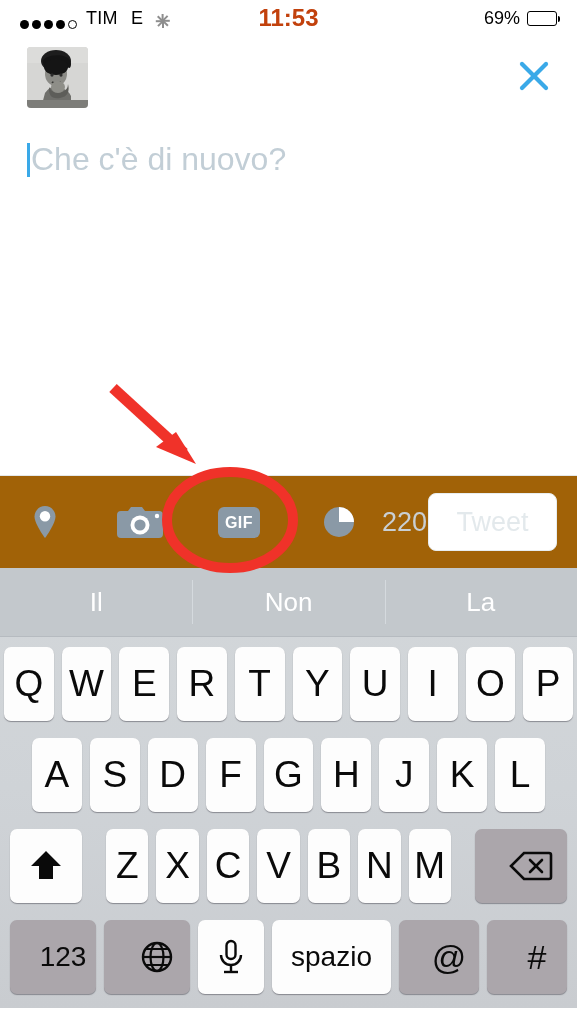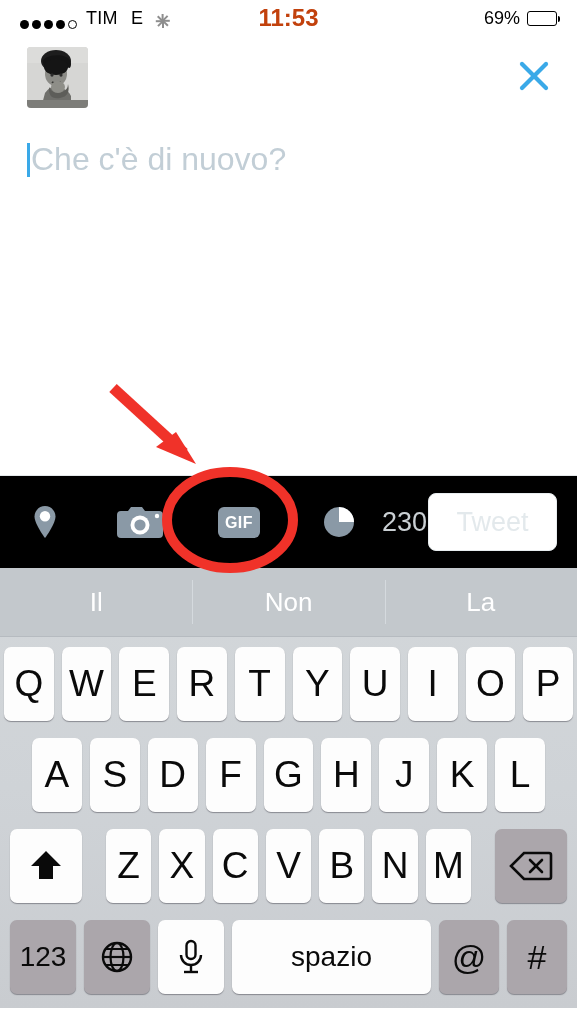--- a/index.html
+++ b/index.html
@@ -175,21 +175,21 @@
     width: 577px;
     height: 1024px;
     pointer-events: none;
     z-index: 40;
   }
 
   
   .toolbar {
     height: 93px;
     border-top: 1px solid #e4e8ea;
-    background: #000000;
+    background: #a16207;
     display: flex;
     align-items: center;
     box-sizing: border-box;
     padding: 0 20px 0 24px;
     position: relative;
     z-index: 10;
   }
   .tb-icon {
     display: flex;
     align-items: center;
@@ -284,20 +284,21 @@
     display: flex;
     align-items: center;
     justify-content: center;
     font-size: 37px;
     color: #0a0a0a;
     box-shadow: 0 1px 1px rgba(80,80,90,0.55);
     font-weight: 400;
   }
   .key.dark {
     background: #aba6ab;
+    padding-left: 20px;
   }
   .key.wide-shift { flex: 0 0 72px; }
   .key.wide-back  { flex: 0 0 72px; }
   .key.small-fn   { flex: 0 0 66px; font-size: 28px; }
   .key.space      { flex: 1 1 auto; font-size: 28px; }
   .key.sym        { flex: 0 0 60px; font-size: 34px; }
   .key.mic        { flex: 0 0 66px; }
 
   .r4 { padding: 0 6px; }
   .r3 { padding: 0 6px; }
@@ -392,21 +393,21 @@
     <span class="gif-badge">GIF</span>
   </div>
 
   <div class="tb-icon tb-gauge">
     <svg width="32" height="32" viewBox="0 0 32 32">
       <circle cx="16" cy="16" r="15" fill="#8a99a6"></circle>
       <path d="M16 16 L16 1 A15 15 0 0 1 31 16 Z" fill="#ffffff"></path>
     </svg>
   </div>
 
-  <div class="char-count">230</div>
+  <div class="char-count">220</div>
 
   <div class="tweet-btn">Tweet</div>
 </div>
 
 <div class="keyboard">
   <div class="predictive">
     <div class="pred-item">Il</div>
     <div class="pred-item">Non</div>
     <div class="pred-item">La</div>
   </div>

